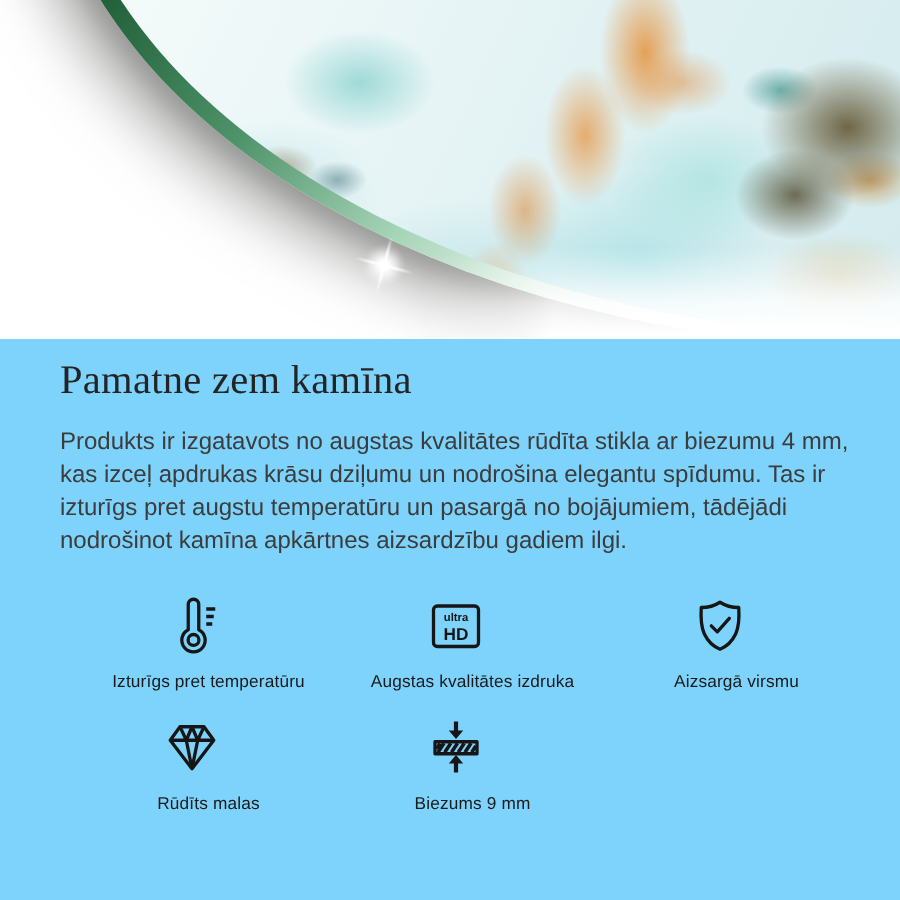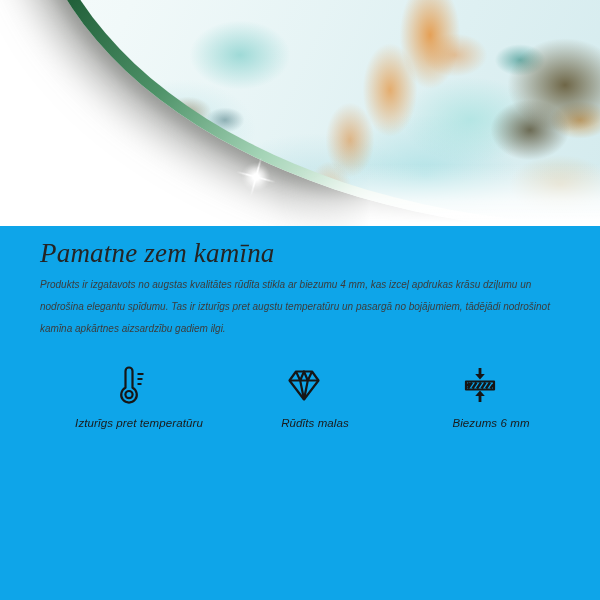--- a/index.html
+++ b/index.html
@@ -1,18 +1,18 @@
 <!DOCTYPE html>
 <html><head>
 <meta charset="utf-8">
 <style>
   * { margin:0; padding:0; box-sizing:border-box; }
   html,body { width:600px; height:600px; }
   body { font-family:"Liberation Sans","DejaVu Sans",sans-serif; background:#fff; }
-  .page { position:relative; width:600px; height:600px; overflow:hidden; background:#0ea5e9;font-style:italic; }
+  .page { position:relative; width:600px; height:600px; overflow:hidden; background:#7dd3fc; }
 
   
   .hero { position:relative; height:226px; overflow:hidden; background:#fff; }
   .glass-edge {
     position:absolute; left:28px; top:-494px; width:1158px; height:726px; border-radius:50%;
     background:linear-gradient(128deg,#0c3a20 10%,#1e5c36 24%,#4e9268 34%,#a5d4b7 43%,#e4f3e9 50%,#ffffff 60%);
     box-shadow:-20px 16px 38px rgba(105,108,103,.55), -6px 6px 14px rgba(105,108,103,.35);
   }
   .glass-face {
     position:absolute; left:28px; top:-494px; width:1158px; height:726px; border-radius:50%;
@@ -54,21 +54,21 @@
     mask-image:radial-gradient(circle, #000 30%, transparent 72%);
   }
 
   
   .content { padding:0 32px 0 40px; }
   .title {
     margin-top:10px;
     font-family:"Liberation Serif","DejaVu Serif",serif;
     font-size:27px; line-height:34px; font-weight:500; color:#242424; letter-spacing:.2px;
   }
-  .desc { margin-top:4px; font-size:10px; line-height:22px; color:#3c3c3c; max-width:532px; }
+  .desc { margin-top:14px; font-size:16px; line-height:22px; color:#3c3c3c; max-width:532px; }
 
   .features { margin-top:24px; display:grid; grid-template-columns:1fr 1fr 1fr; row-gap:16px; }
   .feature { display:flex; flex-direction:column; align-items:center; text-align:center; }
   .icn { height:42px; display:flex; align-items:center; justify-content:center; }
   .icn svg { display:block; }
   .icn svg .st { fill:none; stroke:#161616; stroke-width:2.2; stroke-linejoin:round; }
   .icn svg text { font-family:"Liberation Sans","DejaVu Sans",sans-serif; fill:#161616; }
   .lbl { margin-top:11px; font-size:11.5px; color:#1a1a1a; letter-spacing:.1px;padding-left:22px; }
 </style>
 </head>
@@ -95,21 +95,40 @@
         <div class="icn">
           <svg width="40" height="40" viewBox="0 0 40 40">
             <path class="st" d="M17.5,22.8 V6 a3.5,3.5 0 0 1 7,0 V22.8 a7.8,7.8 0 1 1 -7,0 Z"></path>
             <circle class="st" cx="21" cy="29.6" r="3.6"></circle>
             <path class="st" d="M29.5,9 h6 M29.5,14 h5 M29.5,19 h4"></path>
           </svg>
         </div>
         <span class="lbl">Izturīgs pret temperatūru</span>
       </div>
 
+      <div class="feature">
+        <div class="icn">
+          <svg width="40" height="40" viewBox="0 0 40 40">
+            <rect class="st" x="5" y="7" width="30" height="27" rx="2.5"></rect>
+            <text x="20" y="17" font-size="7.5" font-weight="600" text-anchor="middle">ultra</text>
+            <text x="20" y="29.5" font-size="11.5" font-weight="800" text-anchor="middle">HD</text>
+          </svg>
+        </div>
+        <span class="lbl">Augstas kvalitātes izdruka</span>
+      </div>
 
+      <div class="feature">
+        <div class="icn">
+          <svg width="40" height="40" viewBox="0 0 40 40">
+            <path class="st" d="M20,4.5 C23.5,6.8 28.5,8 32.5,8 C32.8,13 33,20 30.5,25.5 C28,30.8 24,34.2 20,35.8 C16,34.2 12,30.8 9.5,25.5 C7,20 7.2,13 7.5,8 C11.5,8 16.5,6.8 20,4.5 Z"></path>
+            <path class="st" d="M14.2,20.2 L18.2,24.2 L26.2,15.2" stroke-linecap="round"></path>
+          </svg>
+        </div>
+        <span class="lbl">Aizsargā virsmu</span>
+      </div>
 
       <div class="feature">
         <div class="icn">
           <svg width="40" height="40" viewBox="0 0 40 40">
             <path class="st" stroke-width="2" d="M5.5,15.5 L12,6.5 H28 L34.5,15.5 L20,34.5 Z"></path>
             <path class="st" stroke-width="1.8" d="M5.5,15.5 H34.5 M12,6.5 L16.2,15.5 L20,6.5 L23.8,15.5 L28,6.5 M16.2,15.5 L20,34.5 M23.8,15.5 L20,34.5"></path>
           </svg>
         </div>
         <span class="lbl">Rūdīts malas</span>
       </div>
@@ -117,18 +136,18 @@
 
       <div class="feature">
         <div class="icn">
           <svg width="40" height="40" viewBox="0 0 40 40">
             <rect class="st" x="6" y="16.5" width="28" height="8" stroke-width="2"></rect>
             <path d="M8,23.5 L12,17.5 M12.5,23.5 L16.5,17.5 M17,23.5 L21,17.5 M21.5,23.5 L25.5,17.5 M26,23.5 L30,17.5 M30.5,23.5 L33.2,19.4 M7,21.2 L9.4,17.6" fill="none" stroke="#161616" stroke-width="2.4"></path>
             <path d="M18.6,3 h2.8 v6 h3.4 L20,14.6 L15.2,9 h3.4 Z" fill="#161616"></path>
             <path d="M18.6,37 h2.8 v-6 h3.4 L20,25.4 L15.2,31 h3.4 Z" fill="#161616"></path>
           </svg>
         </div>
-        <span class="lbl">Biezums 6 mm</span>
+        <span class="lbl">Biezums 9 mm</span>
       </div>
 
     </section>
   </main>
 </div>
 
 </body></html>

